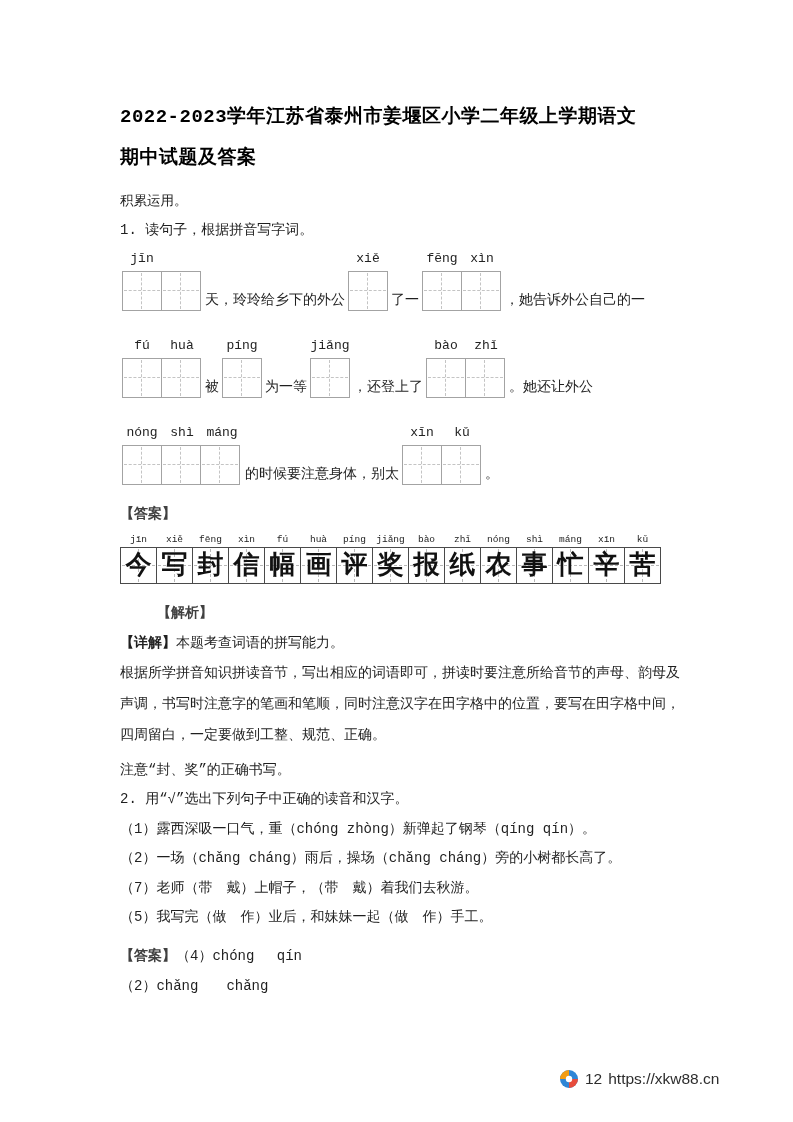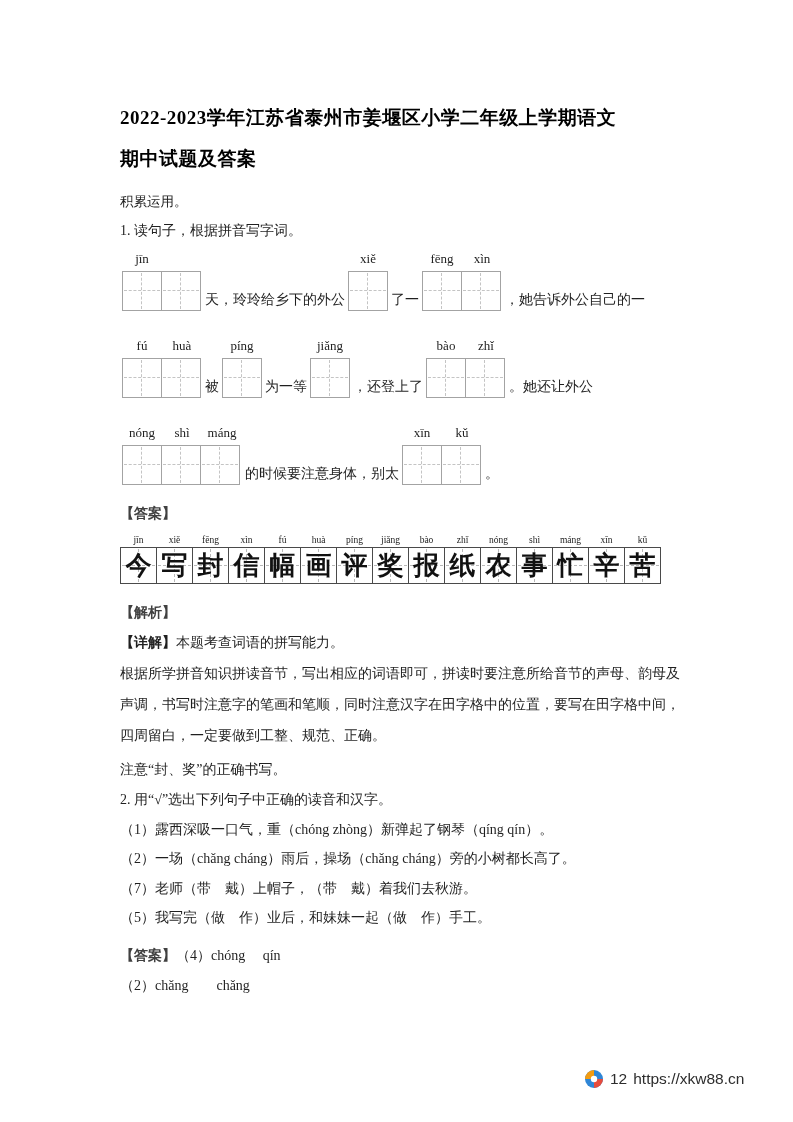--- a/index.html
+++ b/index.html
@@ -2,21 +2,21 @@
 <html><head>
 <meta charset="utf-8">
 <style>
   * { box-sizing: border-box; }
   html, body { margin: 0; padding: 0; }
   body {
     width: 793px; height: 1122px; background: #ffffff; overflow: hidden;
     position: relative; color: #1f1f1f;
     font-family: "Liberation Serif", "DejaVu Serif", serif;
   }
-  .page { padding: 97px 112px 0 120px; }
+  .page { padding: 97px 112px 0 120px; font-family: Liberation Mono, monospace; }
 
   .title { font-size: 19px; font-weight: bold; line-height: 41px; margin: 0 0 8px 0;
            letter-spacing: 0.5px; color: #000; }
   .title div { white-space: nowrap; }
 
   .body-line { font-size: 14px; line-height: 30px; white-space: nowrap; }
   .section-heading { font-size: 13.5px; line-height: 29px; }
   .q1-stem { line-height: 29px; }
 
   
@@ -29,21 +29,21 @@
   .tzg { position: relative; width: 40px; height: 40px; border: 1px solid #a3a3a3; background: #fff; }
   .tzg + .tzg { margin-left: -1px; }
   .tzg::before { content: ""; position: absolute; left: 1px; right: 1px; top: 50%;
                  margin-top: -1px; border-top: 1px dashed #c4c4c4; }
   .tzg::after  { content: ""; position: absolute; top: 1px; bottom: 1px; left: 50%;
                  margin-left: -1px; border-left: 1px dashed #c4c4c4; }
   .fill-text { font-size: 14px; line-height: 20px; padding: 0 1px 1px 1px; white-space: nowrap; }
 
   .label-blue { color: #404040; font-weight: bold; font-size: 14px; line-height: 30px; }
   .ans-label { margin-top: 14px; }
-  .jiexi-label { margin-top: 14px; }
+  .jiexi-label { margin-top: 14px; margin-left: 37px; }
 
   
   .answer-grid { display: flex; margin-top: 4px; }
   .acol { display: flex; flex-direction: column; align-items: center; }
   .acol + .acol { margin-left: -1px; }
   .apy { font-size: 9.5px; line-height: 14px; height: 14px; color: #222; white-space: nowrap; }
   .acell { position: relative; width: 37px; height: 37px; border: 1px solid #4a4a4a;
            display: flex; align-items: center; justify-content: center; background: #fff; }
   .acell::before { content: ""; position: absolute; left: 1px; right: 1px; top: 50%;
                    margin-top: -1px; border-top: 1px dashed #b8b8b8; }
@@ -52,21 +52,21 @@
   .ch { position: relative; z-index: 1; font-size: 26px; font-weight: bold; line-height: 1; color: #111; }
 
   .detail-line { white-space: nowrap; }
   .detail-label { font-weight: bold; }
   .para-line { font-size: 14px; line-height: 31px; white-space: nowrap; }
   .note-line { margin-top: 4px; }
   .q-item { line-height: 29.5px; }
   .ans-line1 { margin-top: 8px; white-space: nowrap; }
   .ans-line1 .label-blue { display: inline; }
 
-  .footer { position: absolute; left: 584px; top: 1069px; display: flex; align-items: center;
+  .footer { position: absolute; left: 559px; top: 1069px; display: flex; align-items: center;
             gap: 6px; font-size: 15.5px; color: #2d2d2d;
             font-family: "Liberation Sans", "DejaVu Sans", sans-serif; }
   .footer a { color: inherit; text-decoration: none; text-align: right; }
   .logo { display: inline-flex; width: 20px; height: 20px; }
 </style>
 </head>
 <body>
 
 <div class="page">
 

